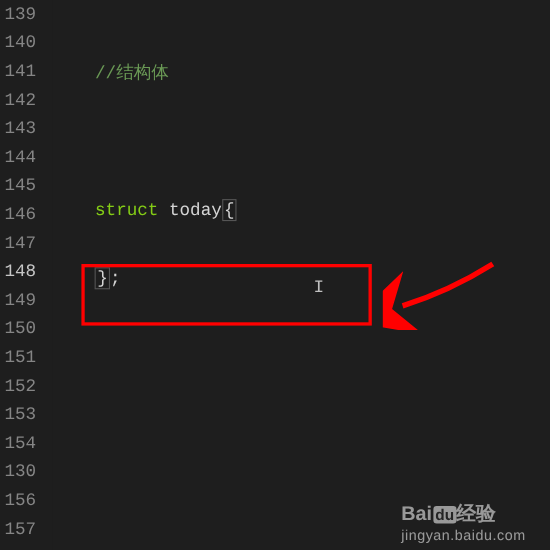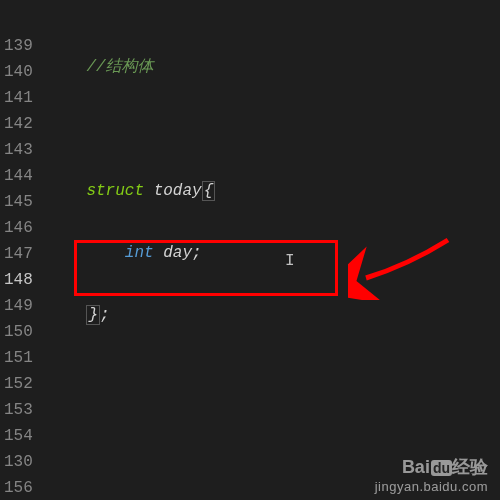--- a/index.html
+++ b/index.html
@@ -19,39 +19,37 @@
     }
     .gutter {
       background: #1e1e1e;
       color: #858585;
       text-align: right;
       padding-right: 18px;
       padding-left: 4px;
       user-select: none;
       width: 48px;
       flex-shrink: 0;
-      margin-top: 33px;
     }
     .gutter .ln {
       height: 26px;
       line-height: 26px;
     }
     .gutter .ln.active {
       color: #c6c6c6;
     }
     .code {
       flex: 1;
       position: relative;
       white-space: pre;
       color: #d4d4d4;
     }
     .code .line {
       height: 26px;
       line-height: 26px;
-      font-style: italic;
     }
     .tok-comment { color: #6a9955; }
     .tok-keyword { color: #84cc16; }
     .tok-type { color: #569cd6; }
     .tok-ident { color: #d4d4d4; }
     .tok-punct { color: #d4d4d4; }
     .tok-brace-hl { color: #d4d4d4; border: 1px solid #555; padding: 0 1px; }
     .text-cursor-icon {
       position: absolute;
       color: #c0c0c0;
@@ -75,23 +73,22 @@
     .arrow {
       position: absolute;
       left: 348px;
       top: 230px;
       pointer-events: none;
       z-index: 6;
     }
 
     .watermark {
       position: absolute;
-      right: 12px;
+      right: 22px;
       bottom: 6px;
-      text-align: right;
       color: #ffffff;
       opacity: 0.55;
       font-family: Arial, sans-serif;
       pointer-events: none;
       margin-left: 44px;
     }
     .watermark .brand {
       font-size: 18px;
       font-weight: bold;
     }
@@ -131,21 +128,20 @@
       <div class="ln">154</div>
       <div class="ln">130</div>
       <div class="ln">156</div>
       <div class="ln">157</div>
     </div>
   <div class="code">
 
     <div class="line">    <span class="tok-comment">//结构体</span></div>
     <div class="line"></div>
     <div class="line">    <span class="tok-keyword">struct</span> <span class="tok-ident">today</span><span class="tok-brace-hl">{</span></div>
-    <div class="line">        <span class="tok-type">int</span> <span class="tok-ident">day</span><span class="tok-punct">;</span></div>
     <div class="line">    <span class="tok-brace-hl">}</span><span class="tok-punct">;</span></div>
     
     
     
     
     
     
     
     
     

